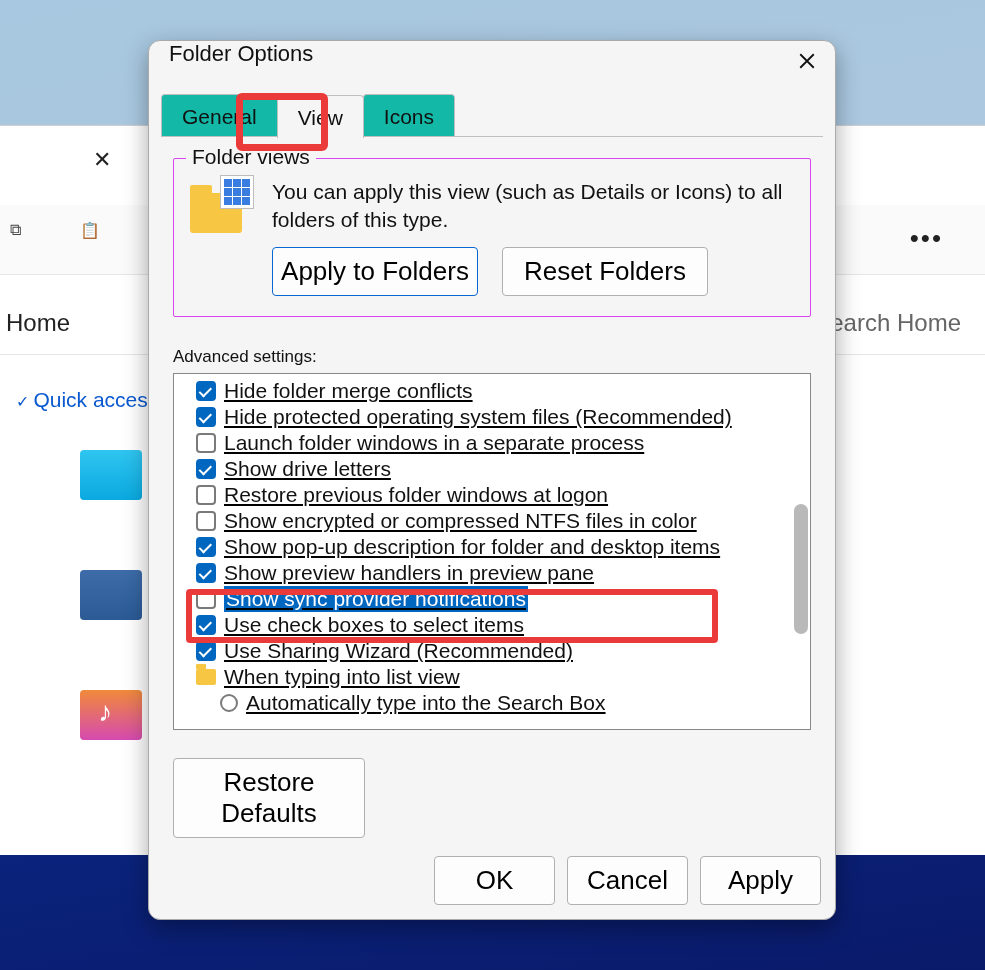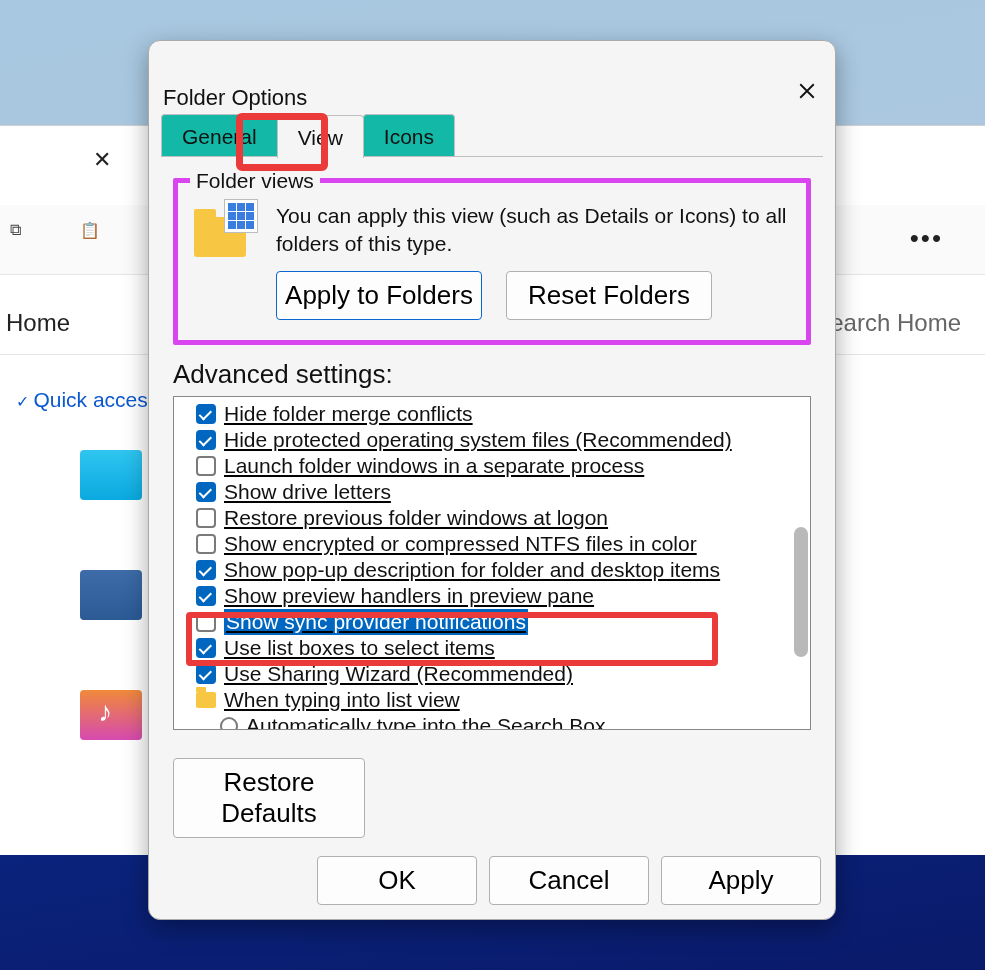--- a/index.html
+++ b/index.html
@@ -27,21 +27,21 @@
   .bg-f3 { top: 690px; background: linear-gradient(#f08a3a, #d64ab0); }
   .bg-f3::after { content:"♪"; color:white; position:absolute; left:18px; top:6px; font-size:28px; }
 
   
   .dialog {
     position: absolute; top: 40px; left: 148px; width: 688px; height: 880px;
     background: #f5f5f5; border: 1px solid #aaa; border-radius: 12px;
     box-shadow: 0 8px 24px rgba(0,0,0,0.35);
     display: flex; flex-direction: column;
   }
-  .title-bar { display: flex; align-items: flex-end; height: 50px; padding: 0 8px 0 14px; margin-top: 20px; }
+  .title-bar { display: flex; align-items: flex-start; height: 50px; padding: 0 8px 0 20px; }
   .title-bar .title { font-size: 22px; color: #111; flex: 1; }
   .title-bar .close { width: 40px; height: 40px; display:flex; align-items:center; justify-content:center; cursor:pointer; }
   .title-bar .close svg { width: 18px; height: 18px; }
 
   
   .tab-strip {
     display: flex; align-items: flex-end; padding-left: 12px; height: 46px; gap: 0;
     background: #f5f5f5;
   }
   .tab {
@@ -50,41 +50,41 @@
     border-top-left-radius: 4px; border-top-right-radius: 4px;
     margin-right: -1px; position: relative;
   }
   .tab.active { background: #f5f5f5; z-index: 2; margin-bottom: -1px; }
   .tab-sep { border-bottom: 1px solid #bfbfbf; margin: 0 12px; position: relative; top:-1px; }
   
 
   .body { flex: 1; padding: 12px 24px 12px 24px; overflow: hidden; display:flex; flex-direction:column; }
 
   .groupbox {
-    border: 5px solid #d946ef; border-radius: 2px; padding: 16px 16px 20px 16px;
+    border: 1px solid #d946ef; border-radius: 2px; padding: 16px 16px 20px 16px;
     position: relative; margin-top: 8px; background:#f5f5f5;
   }
   .groupbox .legend { position: absolute; top: -14px; left: 12px; background: #f5f5f5; padding: 0 6px; font-size: 21px; color:#111; }
   .folderviews-row { display:flex; gap: 18px; align-items: flex-end; }
   .folder-icon {
     width: 64px; height: 58px; position: relative; flex-shrink: 0;
   }
   .folder-icon .folder-back { position:absolute; left:0; bottom:0; width:52px; height:40px; background:#f7c642; border-radius:3px; }
   .folder-icon .folder-tab { position:absolute; left:0; bottom:38px; width:22px; height:10px; background:#f7c642; border-radius:2px 2px 0 0;}
   .folder-icon .sheet { position:absolute; right:0; top:0; width:34px; height:34px; background:#fff; border:1px solid #bcbcbc; display:grid; grid-template-columns:repeat(3,1fr); grid-template-rows:repeat(3,1fr); gap:1px; padding:3px;}
   .folder-icon .sheet div { background:#3a7de0; }
   .fv-text { font-size: 21px; color:#111; line-height:1.3; }
   .fv-buttons { display:flex; gap:24px; margin-top:14px; margin-left:82px;}
   .btn {
     font-size: 26px; padding: 8px 0; width: 206px; text-align:center;
     background:#fdfdfd; border:1px solid #b0b0b0; border-radius:4px; cursor:pointer;
   }
   .btn.primary { border-color:#0a66d0; }
 
-  .adv-label { font-size:26px; color:#111; margin-top:14px; margin-bottom:6px; }
+  .adv-label { font-size:17px; color:#111; margin-top:30px; margin-bottom:6px; }
   .adv-box {
     border:1px solid #888; background:#ffffff; height: 362px; position:relative;
     overflow:hidden;
   }
   .adv-scroll { position:absolute; right:2px; top:130px; width:14px; height:130px; background:#b9b9b9; border-radius:7px; }
   .adv-list { padding: 4px 2px 2px 22px; font-size:21px; line-height:26px; }
   .item { display:flex; align-items:center; gap:8px; height:26px; white-space:nowrap;text-decoration:underline; }
   .item.sub { padding-left: 24px; }
   .chk { width:20px; height:20px; border:2px solid #7a7a7a; border-radius:4px; flex-shrink:0; display:flex; align-items:center; justify-content:center; }
   .chk.checked { background:#0067c0; border-color:#0067c0; }
@@ -98,21 +98,21 @@
   
   .row-highlight {
     position:absolute; left:12px; width:532px; height:54px; top:215px;
     border:6px solid #ea3a3a; border-radius:4px; z-index: 30; pointer-events:none;
   }
 
   .restore-row { display:flex; margin-top:28px; }
   .bottom-buttons {
     display:flex; gap: 12px; justify-content:flex-end; padding: 6px 14px 14px 14px;
   }
-  .bottom-buttons .btn { width: 160px; }
+  .bottom-buttons .btn { width: 121px; }
 
   
   .tab-highlight-box {
     position:absolute; top:2px; left:87px; width:92px; height:58px; z-index:60; pointer-events:none;
     border:7px solid #ea3a3a; border-radius:6px;
   }
   .tab-wrap { position:relative; }
 </style>
 </head>
 <body>
@@ -214,21 +214,21 @@
           <div class="item">
             <span class="chk checked"></span>
             <span class="txt">Show preview handlers in preview pane</span>
           </div>
           <div class="item selected">
             <span class="chk"></span>
             <span class="txt">Show sync provider notifications</span>
           </div>
           <div class="item">
             <span class="chk checked"></span>
-            <span class="txt">Use list boxes to select items</span>
+            <span class="txt">Use check boxes to select items</span>
           </div>
           <div class="item">
             <span class="chk checked"></span>
             <span class="txt">Use Sharing Wizard (Recommended)</span>
           </div>
           <div class="item">
             <span class="folder-glyph"></span>
             <span class="txt">When typing into list view</span>
           </div>
           <div class="item sub">

